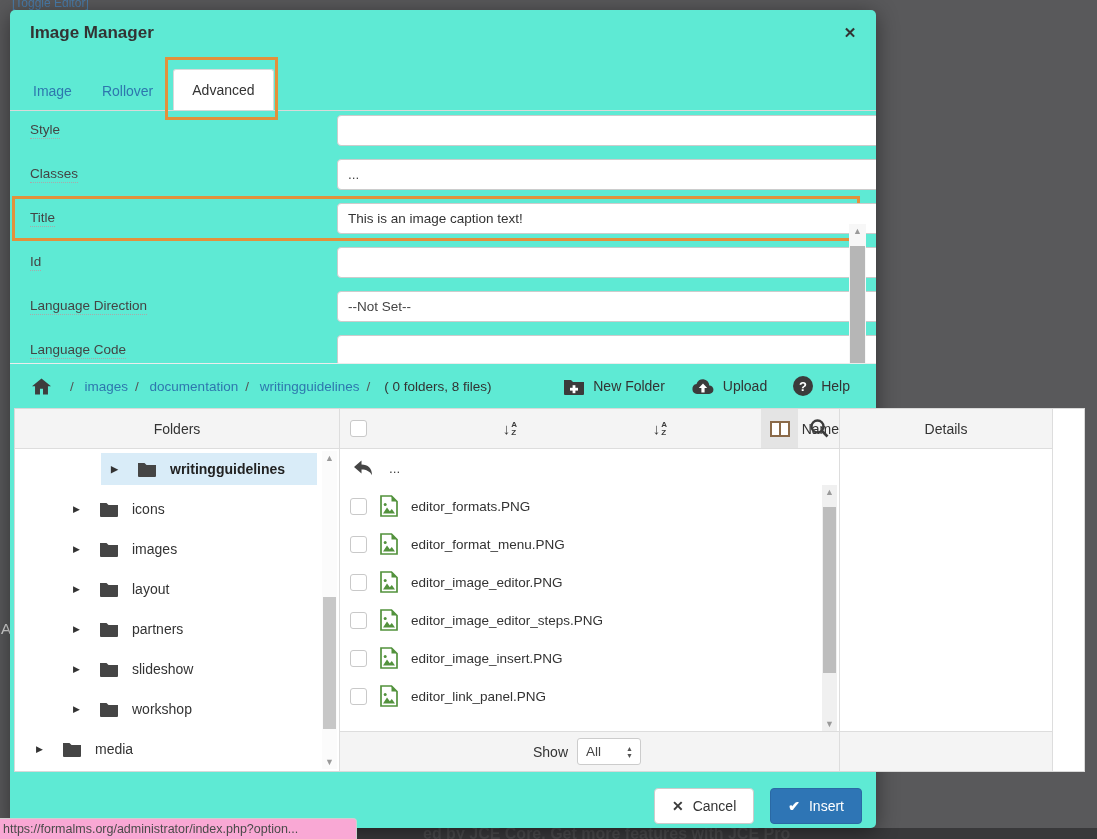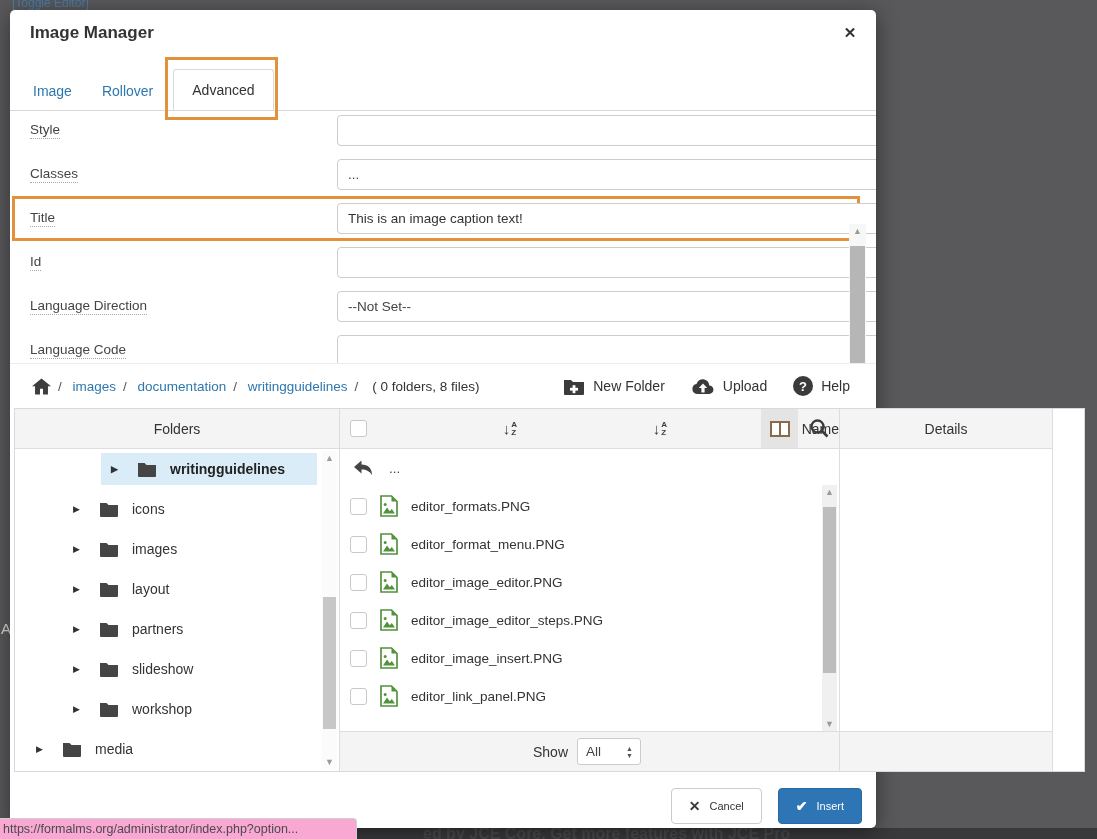--- a/index.html
+++ b/index.html
@@ -7,21 +7,21 @@
   body { font-family:"Liberation Sans", sans-serif; }
   #page { position:relative; width:1097px; height:839px; background:#59595b; overflow:hidden; }
 
   
   .bg-topbar-text { position:absolute; left:12px; top:-4px; color:#4a7dab; font-size:12px; z-index:0; }
   .bg-footer { position:absolute; left:0; right:0; bottom:0; height:11px; background:#39393b; z-index:0; overflow:hidden; }
   .bg-footer span { position:absolute; left:423px; top:-3px; color:#4b4b4d; font-size:16px; white-space:nowrap;font-weight:bold; }
   .bg-side-letter { position:absolute; left:1px; top:620px; color:#d8d8d8; font-size:15px; z-index:0; }
 
   
-  .dialog { position:absolute; left:10px; top:10px; width:866px; height:818px; background:#ffffff;
+  .dialog { position:absolute; left:10px; top:10px; width:866px; height:818px; background:#5eead4;
             border-radius:5px; box-shadow:0 4px 22px rgba(0,0,0,.45); z-index:1; }
   .dlg-title { position:absolute; left:20px; top:13px; font-size:17px; font-weight:bold; color:#333; }
   .dlg-close { position:absolute; right:16px; top:13px; width:20px; height:20px; color:#333; cursor:pointer;
                font-weight:bold; font-size:15px; text-align:center; line-height:20px; }
   .dlg-close::before { content:"✕"; }
 
   
   .tabs { position:absolute; left:0; right:0; top:61px; height:40px; border-bottom:1px solid #d9d9d9;
           display:flex; align-items:flex-end; padding-left:23px; }
   .tab { font-size:14px; color:var(--link); line-height:38px; margin-right:30px; cursor:pointer; }
@@ -57,21 +57,21 @@
       color:#9a9a9a; font-size:9px; line-height:14px; cursor:pointer; }
   .vscroll .sb-up{ top:0; } .vscroll .sb-down{ bottom:0; }
   .vscroll .sb-up::before{ content:"▲"; } .vscroll .sb-down::before{ content:"▼"; }
   .vscroll .sb-thumb { position:absolute; left:1px; right:1px; background:#bdbdbd; cursor:pointer; }
   .form-scroll { right:10px; top:113px; width:17px; height:246px; background:#f7f7f7; }
   .form-scroll .sb-thumb { top:22px; height:155px; background:#b6b6b6; }
 
   
   .crumbrow { position:absolute; left:0; right:0; top:354px; height:44px; display:flex; align-items:center; }
   .home-ic { margin-left:22px; display:inline-flex; cursor:pointer; }
-  .crumbs { font-size:13.5px; color:#444; display:flex; align-items:center; white-space:nowrap; }
+  .crumbs { margin-left:12px; font-size:13.5px; color:#444; display:flex; align-items:center; white-space:nowrap; }
   .crumb-sep { margin:0 7px; color:#555; }
   .crumb-link { color:var(--link); text-decoration:none; cursor:pointer; }
   .crumb-summary { color:#333; margin-left:7px; }
   .actions { position:absolute; right:26px; top:0; height:44px; display:flex; align-items:center; gap:26px; }
   .action { display:flex; align-items:center; gap:8px; font-size:14px; color:#333; cursor:pointer; }
 
   
   .browser { position:absolute; left:4px; top:398px; width:1071px; height:364px;
              border:1px solid #d9d9d9; display:flex; background:#fff; }
   .panel-hd { height:40px; background:#f4f4f4; border-bottom:1px solid #ddd; font-size:14px; color:#333;
@@ -124,21 +124,21 @@
                  border:1px solid #ccc; border-radius:3px; font-size:13.5px; color:#444; cursor:pointer; }
   .show-select .sel-val { position:absolute; left:8px; top:5px; }
   .show-select .stepper { right:7px; top:6px; }
 
   .details-body { flex:1; background:#fff; }
   .details-foot { height:40px; background:#f4f4f4; border-top:1px solid #ddd; }
 
   
   .footer-btns { position:absolute; right:14px; top:778px; display:flex; gap:6px; }
   .btn { height:36px; display:flex; align-items:center; gap:9px; padding:0 17px; border:1px solid #ccc;
-         border-radius:4px; background:#fff; font-size:11px; color:#333; cursor:pointer;
+         border-radius:4px; background:#fff; font-size:14px; color:#333; cursor:pointer;
          font-family:"Liberation Sans", sans-serif; }
   .btn .bic { font-style:normal; font-weight:bold; font-size:14px; color:#3b3b3b; }
   .btn-cancel .bic::before { content:"✕"; }
   .btn-refresh .bic::before { content:"↻"; font-size:17px; }
   .btn.primary { background:var(--primary); border-color:#2a69a4; color:#fff; margin-left:10px; }
   .btn.primary .bic { color:#fff; }
   .btn-insert .bic::before { content:"✔"; }
 
   
   .statusbar { position:absolute; left:0; top:818px; width:357px; height:31px; background:#f9a8d4;

